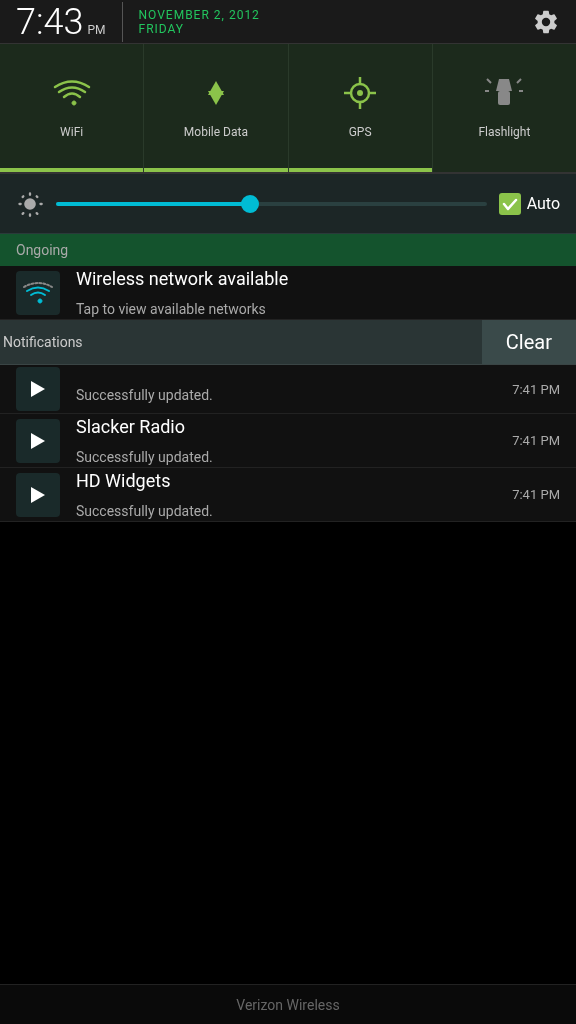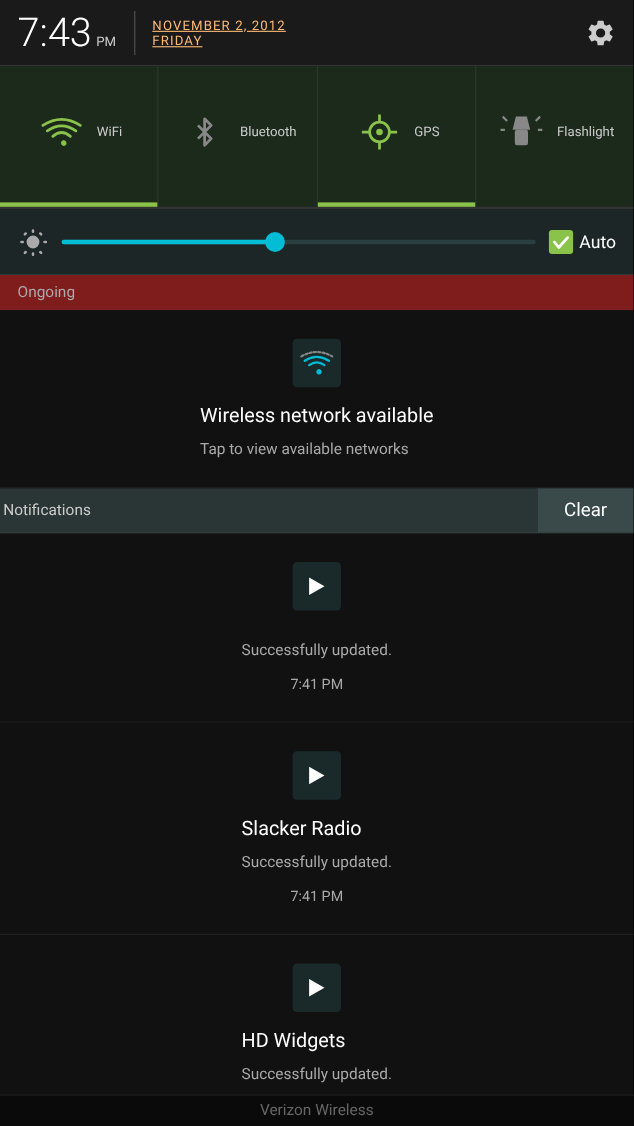--- a/index.html
+++ b/index.html
@@ -8,21 +8,21 @@
       height: 1024px;
       background: #000;
       font-family: 'Roboto', Arial, sans-serif;
       color: #fff;
       overflow: hidden;
     }
 
     
     #status-bar {
       background: #1a1a1a;
-      height: 60px;
+      height: 44px;
       display: flex;
       align-items: center;
       padding: 0 16px;
       border-bottom: 1px solid #333;
     }
     .time-block {
       display: flex;
       align-items: baseline;
       gap: 4px;
     }
@@ -38,38 +38,37 @@
     .divider-v {
       width: 1px;
       height: 40px;
       background: #555;
       margin: 0 16px;
     }
     .date-block {
       display: flex;
       flex-direction: column;
       font-size: 12px;
-      color: #fdba74;
+      color: #22c55e;
       letter-spacing: 1px;
-      text-decoration: underline;
     }
     .spacer { flex: 1; }
     .gear-icon svg { width: 28px; height: 28px; }
 
     
     #quick-toggles {
       background: #1c2a1c;
       display: flex;
       height: 130px;
       border-bottom: 2px solid #333;
     }
     .toggle-item {
       flex: 1;
       display: flex;
-      flex-direction: row;
+      flex-direction: column;
       align-items: center;
       justify-content: center;
       gap: 8px;
       cursor: pointer;
       border-right: 1px solid #2a3a2a;
       position: relative;
       padding-bottom: 8px;
     }
     .toggle-item:last-child { border-right: none; }
     .toggle-item .icon-area {
@@ -149,31 +148,30 @@
     .auto-label { font-size: 16px; color: #fff; }
 
     
     #ongoing-section {
       background: #1a2a2a;
     }
     .section-header {
       padding: 8px 16px;
       font-size: 14px;
       color: #aaa;
-      background: #7f1d1d;
+      background: #14532d;
     }
     .notification-item {
       display: flex;
       align-items: center;
-      padding: 26px 16px;
+      padding: 2px 16px;
       background: #111;
       border-bottom: 1px solid #222;
       gap: 16px;
       cursor: pointer;
-      flex-direction: column;
     }
     .notification-icon-box {
       width: 44px;
       height: 44px;
       background: #1a2a2a;
       border-radius: 4px;
       display: flex;
       align-items: center;
       justify-content: center;
       flex-shrink: 0;
@@ -192,38 +190,38 @@
     }
     .notif-section-label {
       flex: 1;
       padding: 10px 3px;
       font-size: 14px;
       color: #ccc;
     }
     .clear-button {
       padding: 10px 24px;
       background: #3a4a4a;
-      font-size: 17px;
+      font-size: 20px;
       color: #fff;
       cursor: pointer;
       border-left: 1px solid #2a3535;
     }
     .notif-item-time {
       font-size: 13px;
       color: #aaa;
       white-space: nowrap;
     }
 
     
     #bottom-bar {
       position: absolute;
       bottom: 0;
       left: 0;
       right: 0;
-      height: 29px;
+      height: 40px;
       display: flex;
       align-items: center;
       justify-content: center;
       background: #0a0a0a;
       border-top: 1px solid #222;
     }
     .carrier-label {
       font-size: 14px;
       color: #666;
     }
@@ -260,30 +258,31 @@
         <path d="M20 30 a2 2 0 1 1 0 .01Z" fill="#8bc34a" stroke="#8bc34a" stroke-width="1"></path>
         <path d="M12 24 Q20 17 28 24" fill="none" stroke="#8bc34a" stroke-width="2.5" stroke-linecap="round"></path>
         <path d="M7 19 Q20 10 33 19" fill="none" stroke="#8bc34a" stroke-width="2.5" stroke-linecap="round"></path>
         <path d="M3 14 Q20 3 37 14" fill="none" stroke="#8bc34a" stroke-width="2.5" stroke-linecap="round"></path>
       </svg>
     </div>
     <span class="toggle-label">WiFi</span>
     <div class="toggle-active-bar"></div>
   </div>
 
-
   <div class="toggle-item">
     <div class="icon-area">
       <svg width="40" height="40" viewBox="0 0 40 40">
-        <polyline points="14,14 26,26 20,32 20,8 26,14 14,26" fill="none" stroke="#888" stroke-width="2.5" stroke-linejoin="round"></polyline>
-      </svg>
-    </div>
-    <span class="toggle-label">Bluetooth</span>
-    <div class="toggle-active-bar inactive"></div>
-  </div>
+        <polygon points="20,8 28,22 12,22" fill="#8bc34a"></polygon>
+        <polygon points="20,32 28,18 12,18" fill="#8bc34a"></polygon>
+      </svg>
+    </div>
+    <span class="toggle-label">Mobile Data</span>
+    <div class="toggle-active-bar"></div>
+  </div>
+
 
   <div class="toggle-item">
     <div class="icon-area">
       <svg width="40" height="40" viewBox="0 0 40 40">
         <circle cx="20" cy="20" r="9" fill="none" stroke="#8bc34a" stroke-width="2.5"></circle>
         <circle cx="20" cy="20" r="3" fill="#8bc34a"></circle>
         <line x1="20" y1="4" x2="20" y2="11" stroke="#8bc34a" stroke-width="2.5"></line>
         <line x1="20" y1="29" x2="20" y2="36" stroke="#8bc34a" stroke-width="2.5"></line>
         <line x1="4" y1="20" x2="11" y2="20" stroke="#8bc34a" stroke-width="2.5"></line>
         <line x1="29" y1="20" x2="36" y2="20" stroke="#8bc34a" stroke-width="2.5"></line>

